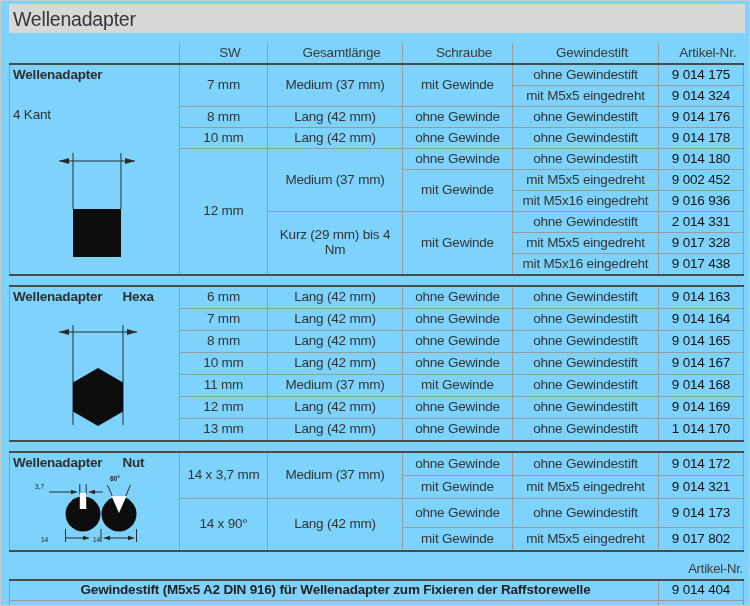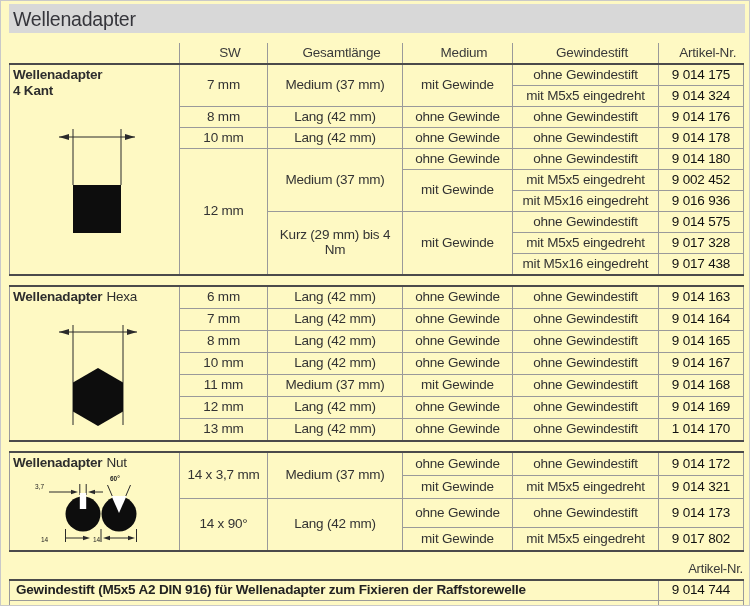--- a/index.html
+++ b/index.html
@@ -1,51 +1,51 @@
 <!DOCTYPE html>
 <html><head>
 <meta charset="utf-8">
 <style>
   html,body{margin:0;padding:0;background:#fff;}
   body{font-family:"Liberation Sans","DejaVu Sans",sans-serif;}
-  .page{position:relative;width:748px;height:604px;border:1px solid #c9c9c9;background:#fef9c3;overflow:hidden;}
+  .page{position:relative;width:748px;height:604px;border:1px solid #c9c9c9;background:#7dd3fc;overflow:hidden;}
   .title-bar{margin:3px 4px 0 8px;height:29px;background:#d8d8d8;}
   .title-bar span{display:inline-block;padding-left:4px;font-size:19.5px;line-height:30px;color:#35353b;letter-spacing:-0.2px;}
   table{border-collapse:collapse;table-layout:fixed;width:734px;margin-left:8px;}
   td{font-size:13.5px;color:#333;text-align:center;vertical-align:middle;padding:0 3px;line-height:1.1;letter-spacing:-0.2px;overflow:hidden;}
   col.c-desc{width:170px}col.c-sw{width:88px}col.c-ges{width:135px}col.c-gew{width:110px}col.c-stift{width:146px}col.c-art{width:85px}
   .head{margin-top:10px;}
   .head td{height:20px;color:#3a3a3a;padding-left:17px;}
   .head td + td{border-left:1px solid #9a9a9a;}
   .sec{border:1px solid #9a9a9a;border-top:2px solid #4b4b4b;border-bottom:2px solid #4b4b4b;margin-bottom:9px;}
   .sec td{border-left:1px solid #9a9a9a;border-top:1px solid #9a9a9a;}
   .sec tr:first-child > td{border-top:none;}
   .sec td.desc{border-left:none;text-align:left;vertical-align:top;padding:2px 4px 0 3px;}
   .s-kant td{height:20px}
   .s-hexa td{height:21px}
   .s-nut td{height:22px}
   .art{font-weight:normal;color:#111;}
   .sec-name{font-size:13.5px;font-weight:bold;color:#2e2e2e;line-height:1.2;}
-  .name-rest{font-weight:normal;margin-left:4px;}
-  .s-kant .name-rest{display:block;font-weight:bold;margin-left:0;}
+  .name-rest{font-weight:bold;margin-left:20px;}
+  .s-kant .name-rest{display:block;font-weight:normal;margin-left:0;margin-top:24px;}
   .draw{display:block;margin:0 auto;}
   .draw line{stroke:#2a2a2a;stroke-width:1;}
   .draw polygon{fill:#2a2a2a;}
   .draw .fill{fill:#0d0d0d;}
   .draw .white{fill:#ffffff;stroke:none;}
   .draw text{font-family:"Liberation Sans",sans-serif;font-size:6.5px;fill:#222;letter-spacing:0;}
   .draw text.b{font-weight:bold;}
   .kant{margin-top:24px;}
   .hexa{margin-top:16px;}
   .nut{margin-top:1px;}
   .artikel-label{width:734px;margin:7px 8px 3px;text-align:right;font-size:13px;color:#3a3a3a;letter-spacing:-0.2px;}
   .foot{border:1px solid #9a9a9a;border-top:2px solid #4b4b4b;border-bottom:2px solid #4b4b4b;}
   .foot td{height:19px;border-top:1px solid #9a9a9a;}
   .foot tr:first-child td{border-top:none;}
-  .foot td.ftext{text-align:left;font-weight:bold;color:#222;padding-left:6px;}
+  .foot td.ftext{text-align:center;font-weight:bold;color:#222;padding-left:6px;}
   .foot td.art{border-left:1px solid #9a9a9a;}
   col.c-ftext{width:649px}
 </style>
 </head>
 <body>
 
 <div class="page">
 
   <div class="title-bar">
     <span>Wellenadapter</span>
@@ -58,21 +58,21 @@
         <col class="c-ges">
         <col class="c-gew">
         <col class="c-stift">
         <col class="c-art">
       </colgroup>
     <tbody>
         <tr>
       <td class="desc"></td>
       <td>SW</td>
       <td>Gesamtlänge</td>
-      <td>Medium</td>
+      <td>Schraube</td>
       <td>Gewindestift</td>
       <td>Artikel-Nr.</td>
     </tr>
   </tbody>
     </table>
 
   <table class="sec s-kant">
     <colgroup>
         <col class="c-desc">
         <col class="c-sw">
@@ -133,21 +133,21 @@
       <td class="art">9 002 452</td>
     </tr>
     <tr>
       <td>mit M5x16 eingedreht</td>
       <td class="art">9 016 936</td>
     </tr>
     <tr>
       <td rowspan="3">Kurz (29 mm) bis 4 Nm</td>
       <td rowspan="3">mit Gewinde</td>
       <td>ohne Gewindestift</td>
-      <td class="art">9 014 575</td>
+      <td class="art">2 014 331</td>
     </tr>
     <tr>
       <td>mit M5x5 eingedreht</td>
       <td class="art">9 017 328</td>
     </tr>
     <tr>
       <td>mit M5x16 eingedreht</td>
       <td class="art">9 017 438</td>
     </tr>
   </tbody>
@@ -298,21 +298,21 @@
 
   <div class="artikel-label">Artikel-Nr.</div>
   <table class="foot">
     <colgroup>
         <col class="c-ftext">
         <col class="c-art">
       </colgroup>
     <tbody>
         <tr>
       <td class="ftext">Gewindestift (M5x5 A2 DIN 916) für Wellenadapter zum Fixieren der Raffstorewelle</td>
-      <td class="art">9 014 744</td>
+      <td class="art">9 014 404</td>
     </tr>
     <tr>
       <td class="ftext">Schraube (M3x8 DIN 750) für Wellenadapter zur Befestigung am Antrieb</td>
       <td class="art">9 014 242</td>
     </tr>
   </tbody>
     </table>
 
 </div>
 

